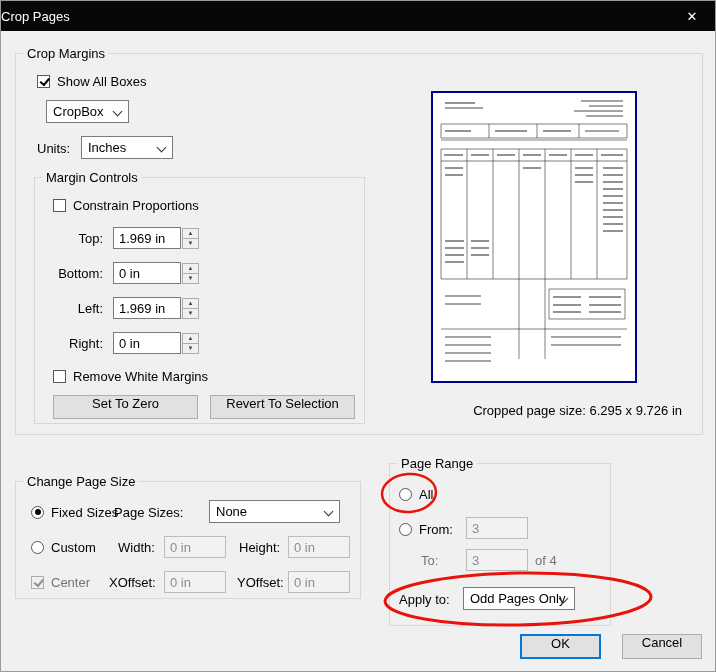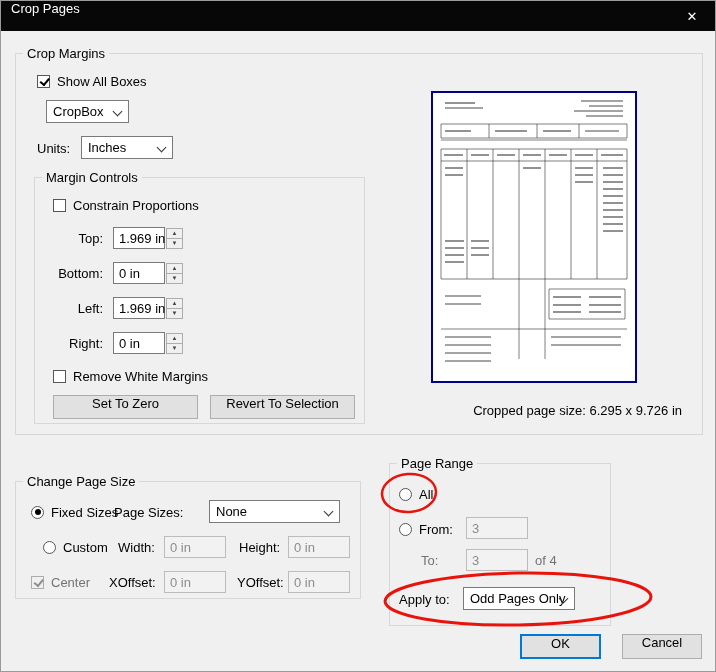--- a/index.html
+++ b/index.html
@@ -1,18 +1,18 @@
 <!DOCTYPE html>
 <html><head>
 <meta charset="utf-8">
 <style>
   html,body{margin:0;padding:0;background:#fff}
   body{width:716px;height:672px;font-family:"Liberation Sans",sans-serif;font-size:13px;color:#000}
   .window{position:relative;width:716px;height:672px;background:#f0f0f0;border:1px solid #9a9a9a;box-sizing:border-box;overflow:hidden}
-  .titlebar{position:absolute;left:0;top:0;width:100%;height:30px;background:#070707;color:#fff;display:flex;box-sizing:border-box;padding-left:10px}
+  .titlebar{position:absolute;left:0;top:0;width:100%;height:30px;background:#070707;color:#fff;display:flex;align-items:center;box-sizing:border-box;padding-left:0}
   .titlebar .title{font-size:13px}
   .close-btn{position:absolute;right:0;top:0;width:46px;height:30px;display:flex;align-items:center;justify-content:center;color:#fff;font-size:13px;cursor:pointer}
   .group{position:absolute;border:1px solid #d7d7d7;box-sizing:border-box}
   .group-label{position:absolute;background:#f0f0f0;padding:0 4px;white-space:nowrap;line-height:15px}
   .ctl-row{position:absolute;display:flex;align-items:center;gap:7px;height:16px;white-space:nowrap}
   .lbl-abs{position:absolute;white-space:nowrap}
   .gray{color:#737373}
   .checkbox{width:13px;height:13px;background:#fff;border:1px solid #565656;box-sizing:border-box;position:relative;flex:0 0 auto}
   .checkbox.checked::after{content:"";position:absolute;left:1.5px;top:2px;width:7px;height:3.5px;border-left:2px solid #000;border-bottom:2px solid #000;transform:rotate(-50deg)}
   .checkbox.disabled{border-color:#adadad;background:#f0f0f0}
@@ -20,21 +20,21 @@
   .radio{width:13px;height:13px;border:1px solid #565656;border-radius:50%;background:#fff;box-sizing:border-box;position:relative;flex:0 0 auto}
   .radio.selected::after{content:"";position:absolute;left:2.5px;top:2.5px;width:6px;height:6px;border-radius:50%;background:#000}
   .field{position:absolute;height:22px;background:#fff;border:1px solid #7a7a7a;box-sizing:border-box;display:flex;align-items:center;padding-left:5px;white-space:nowrap}
   .field.disabled{background:#f2f2f2;border-color:#bcbcbc;color:#8c8c8c}
   .combo{position:absolute;height:23px;background:#fff;border:1px solid #7a7a7a;box-sizing:border-box;display:flex;align-items:center;padding-left:6px;white-space:nowrap}
   .chev{position:absolute;right:7px;top:7px;width:6px;height:6px;border-right:1.4px solid #333;border-bottom:1.4px solid #333;transform:rotate(45deg)}
   .btn{position:absolute;background:#e1e1e1;border:1px solid #adadad;box-sizing:border-box;display:flex;align-items:flex-start;justify-content:center;cursor:pointer}
   .btn.default{border:2px solid #0078d7}
   .spin-row{position:absolute;display:flex;align-items:center;white-space:nowrap}
   .spin-lbl{display:inline-block;width:62px;text-align:right;margin-right:10px}
-  .spin-field{width:52px;height:22px;background:#fff;border:1px solid #7a7a7a;box-sizing:border-box;display:flex;align-items:center;padding-left:5px}
+  .spin-field{width:68px;height:22px;background:#fff;border:1px solid #7a7a7a;box-sizing:border-box;display:flex;align-items:center;padding-left:5px}
   .spinner{display:flex;flex-direction:column;margin-left:1px}
   .spinner .sb{width:17px;height:11px;background:#f0f0f0;border:1px solid #adadad;box-sizing:border-box;display:flex;align-items:center;justify-content:center;font-size:6px;line-height:6px;color:#444}
   .spinner .sb+.sb{margin-top:-1px}
   .preview{position:absolute;left:430px;top:90px;width:206px;height:292px}
   .cropped-size{position:absolute;left:415px;top:402px;width:266px;text-align:right}
   .annot{position:absolute;left:0;top:0;pointer-events:none}
 </style>
 </head>
 <body>
 
@@ -224,21 +224,21 @@
   <div class="ctl-row" style="left:30px;top:503px">
     <span class="radio selected"></span>
     <span>Fixed Sizes</span>
   </div>
   <span class="lbl-abs" style="left:113px;top:504px">Page Sizes:</span>
   <div class="combo" style="left:208px;top:499px;width:131px">
     <span>None</span>
     <span class="chev"></span>
   </div>
 
-  <div class="ctl-row" style="left:42px;top:538px">
+  <div class="ctl-row" style="left:30px;top:538px">
     <span class="radio"></span>
     <span>Custom</span>
   </div>
   <span class="lbl-abs" style="left:117px;top:539px">Width:</span>
   <div class="field disabled" style="left:163px;top:535px;width:62px">
     <span>0 in</span>
   </div>
   <span class="lbl-abs" style="left:238px;top:539px">Height:</span>
   <div class="field disabled" style="left:287px;top:535px;width:62px">
     <span>0 in</span>

